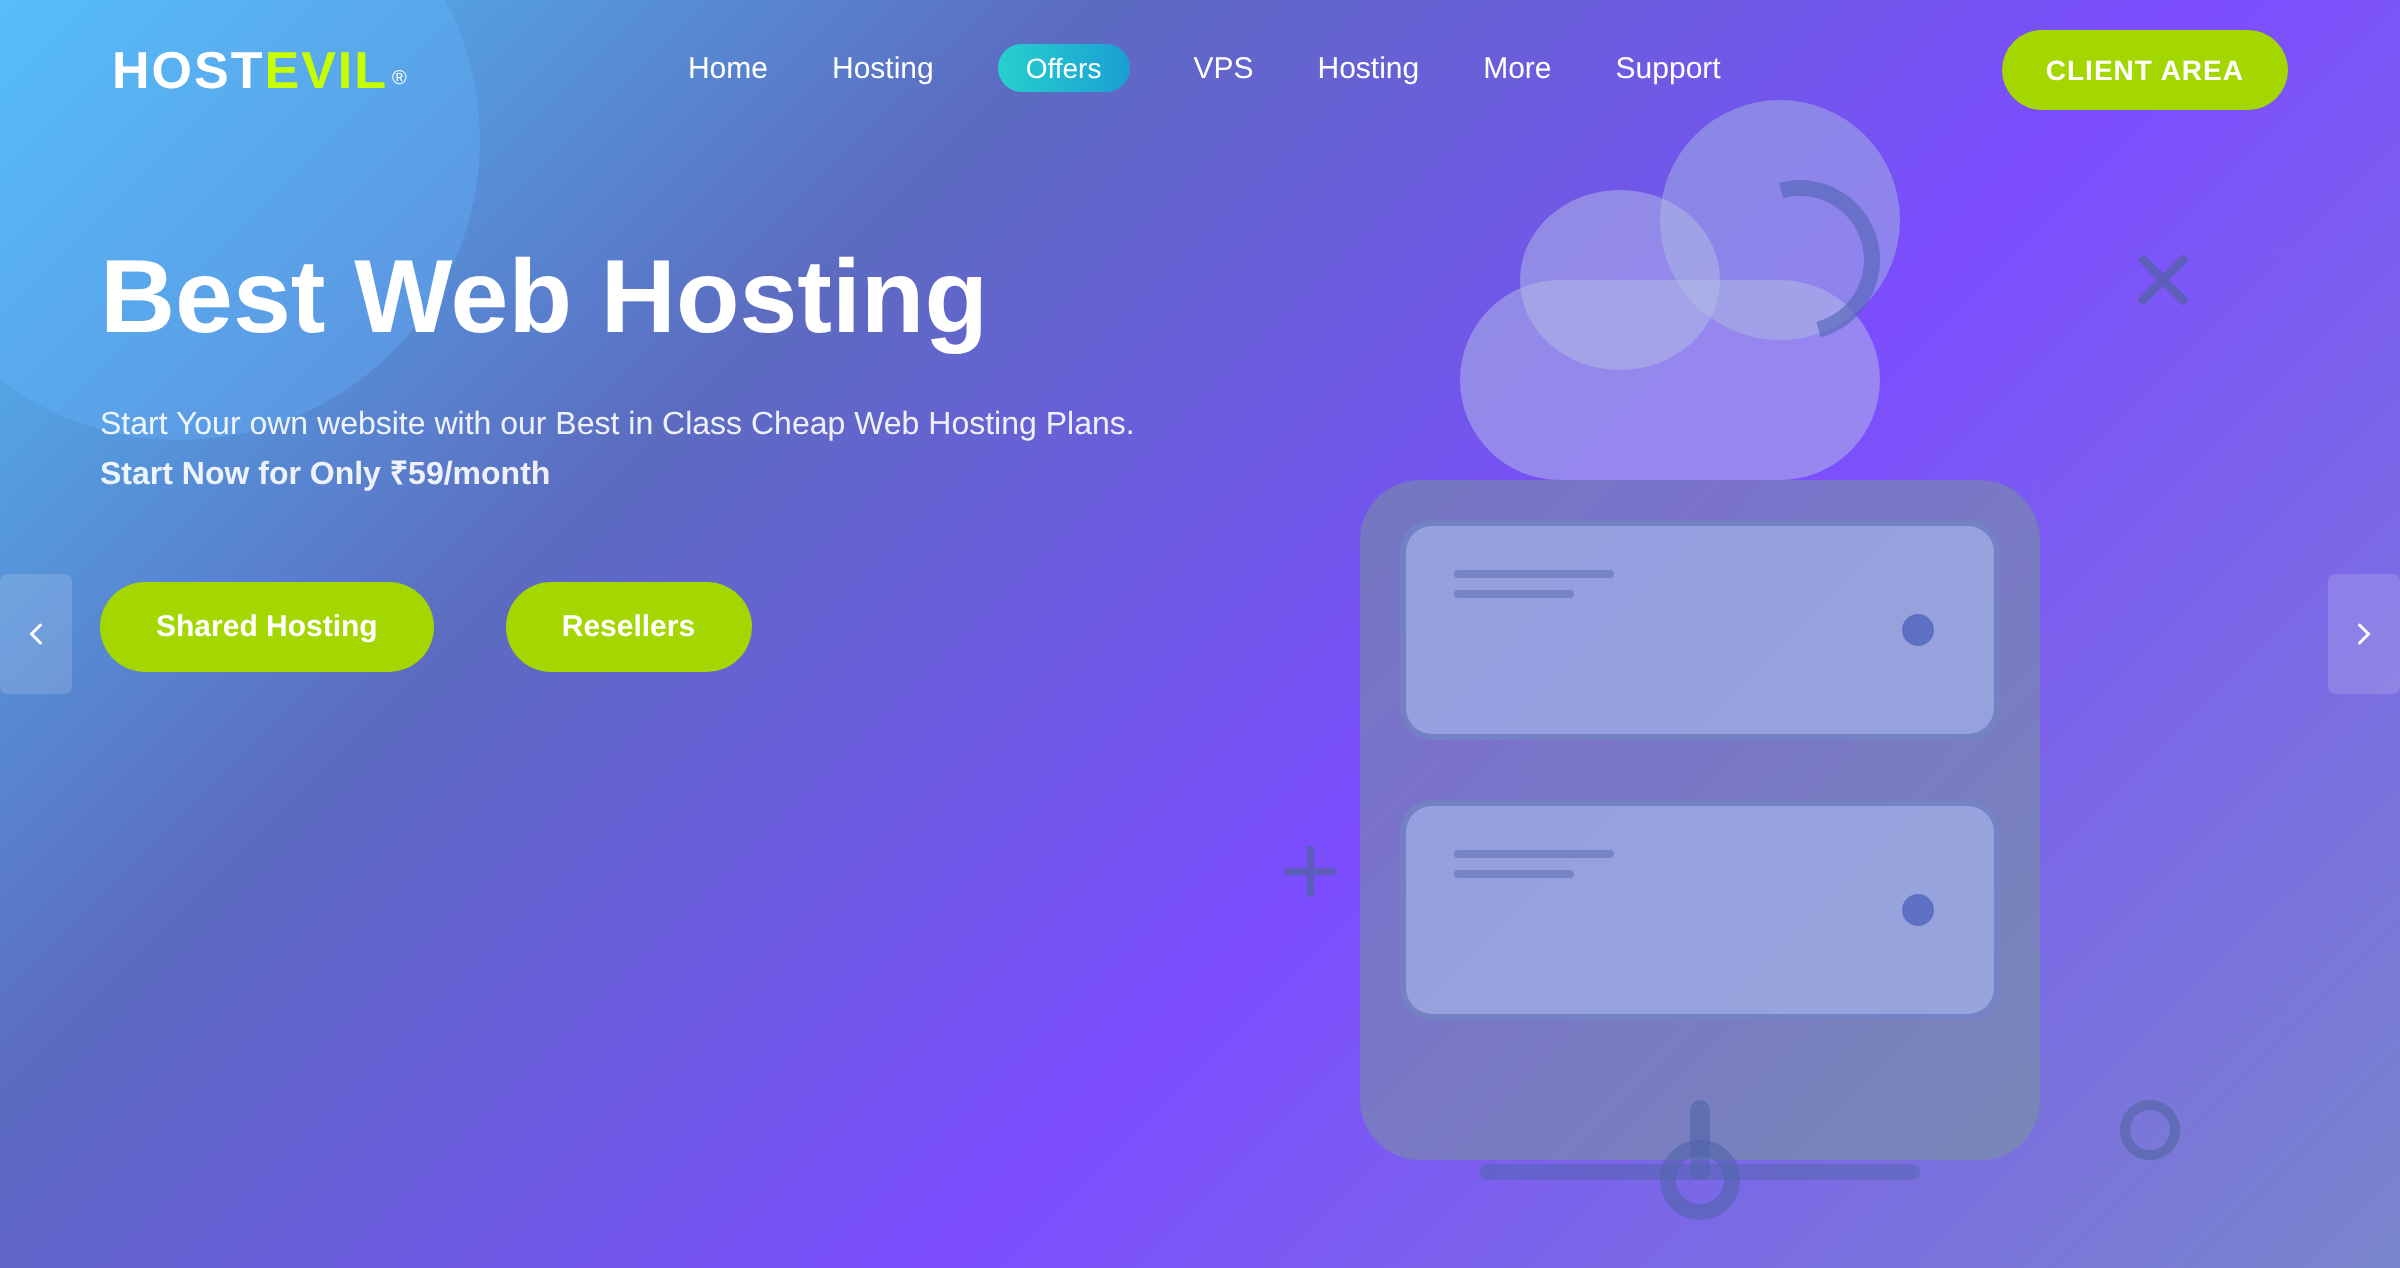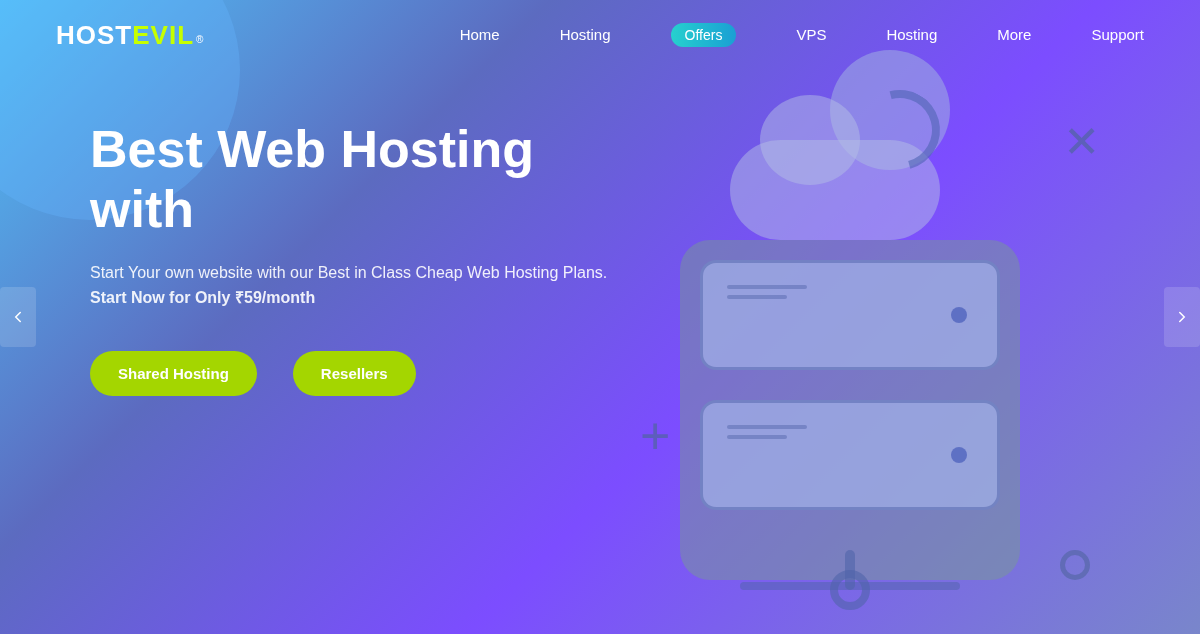--- a/index.html
+++ b/index.html
@@ -67,21 +67,20 @@
       display: flex;
       align-items: center;
       gap: 32px;
       list-style: none;
     }
     .nav-links li a {
       color: #fff;
       text-decoration: none;
       font-size: 15px;
       font-weight: 500;
-      margin-left: 28px;
     }
     .nav-links .offers-badge {
       background: #26d0ce;
       background: linear-gradient(90deg, #26d0ce, #1a9fd4);
       color: #fff;
       padding: 4px 14px;
       border-radius: 20px;
       font-size: 14px;
       font-weight: 400;
     }
@@ -99,21 +98,20 @@
       text-transform: uppercase;
     }
 
     
     .hero-content {
       position: absolute;
       top: 120px;
       left: 50px;
       z-index: 10;
       max-width: 560px;
-      margin-left: 40px;
     }
     .hero-title {
       font-size: 52px;
       font-weight: 800;
       color: #fff;
       line-height: 1.15;
       margin-bottom: 20px;
     }
     .hero-subtitle {
       font-size: 16px;
@@ -363,26 +361,26 @@
     <ul class="nav-links">
       <li><a href="#">Home</a></li>
       <li><a href="#">Hosting</a></li>
       <li><a href="#" class="offers-badge">Offers</a></li>
       <li><a href="#">VPS</a></li>
       <li><a href="#">Hosting</a></li>
       <li><a href="#">More</a></li>
       <li><a href="#">Support</a></li>
     </ul>
 
+    <button class="client-area-btn">CLIENT AREA</button>
   </nav>
 
   <div class="hero-content">
     <h1 class="hero-title">
       <span>Best Web Hosting</span><br>
-      <span>with</span>
     </h1>
     <p class="hero-subtitle">
       <span>Start Your own website with our Best in Class Cheap Web Hosting Plans.</span><br>
       <span class="price">Start Now for Only ₹59/month</span>
     </p>
     <div class="hero-buttons">
       <button class="btn-shared">Shared Hosting</button>
       <button class="btn-resellers">Resellers</button>
     </div>
   </div>

